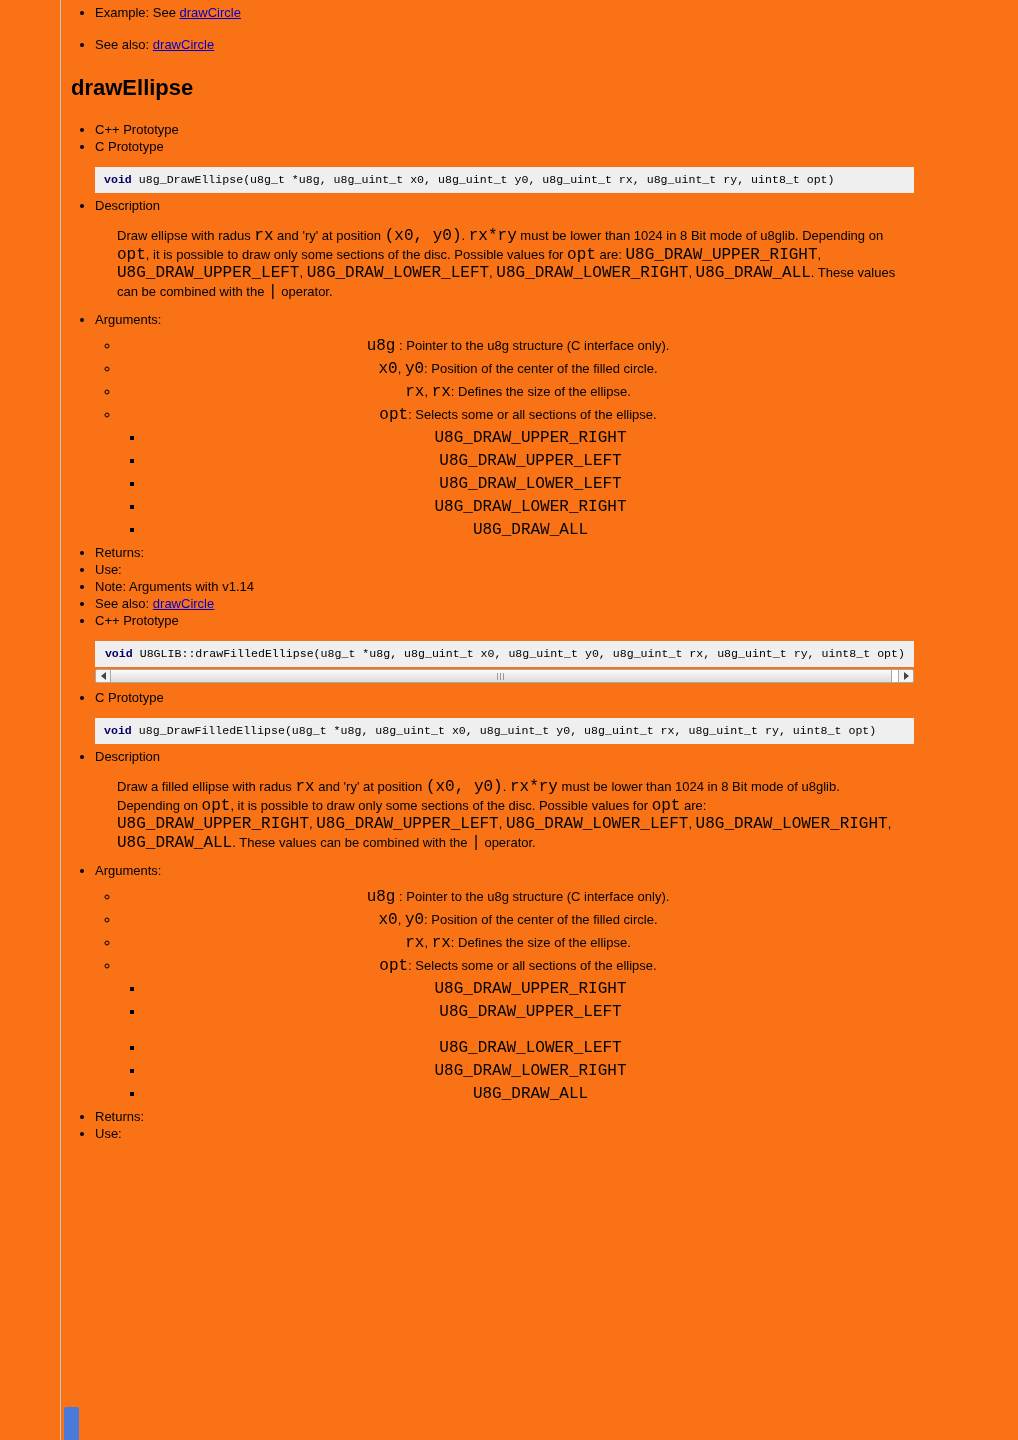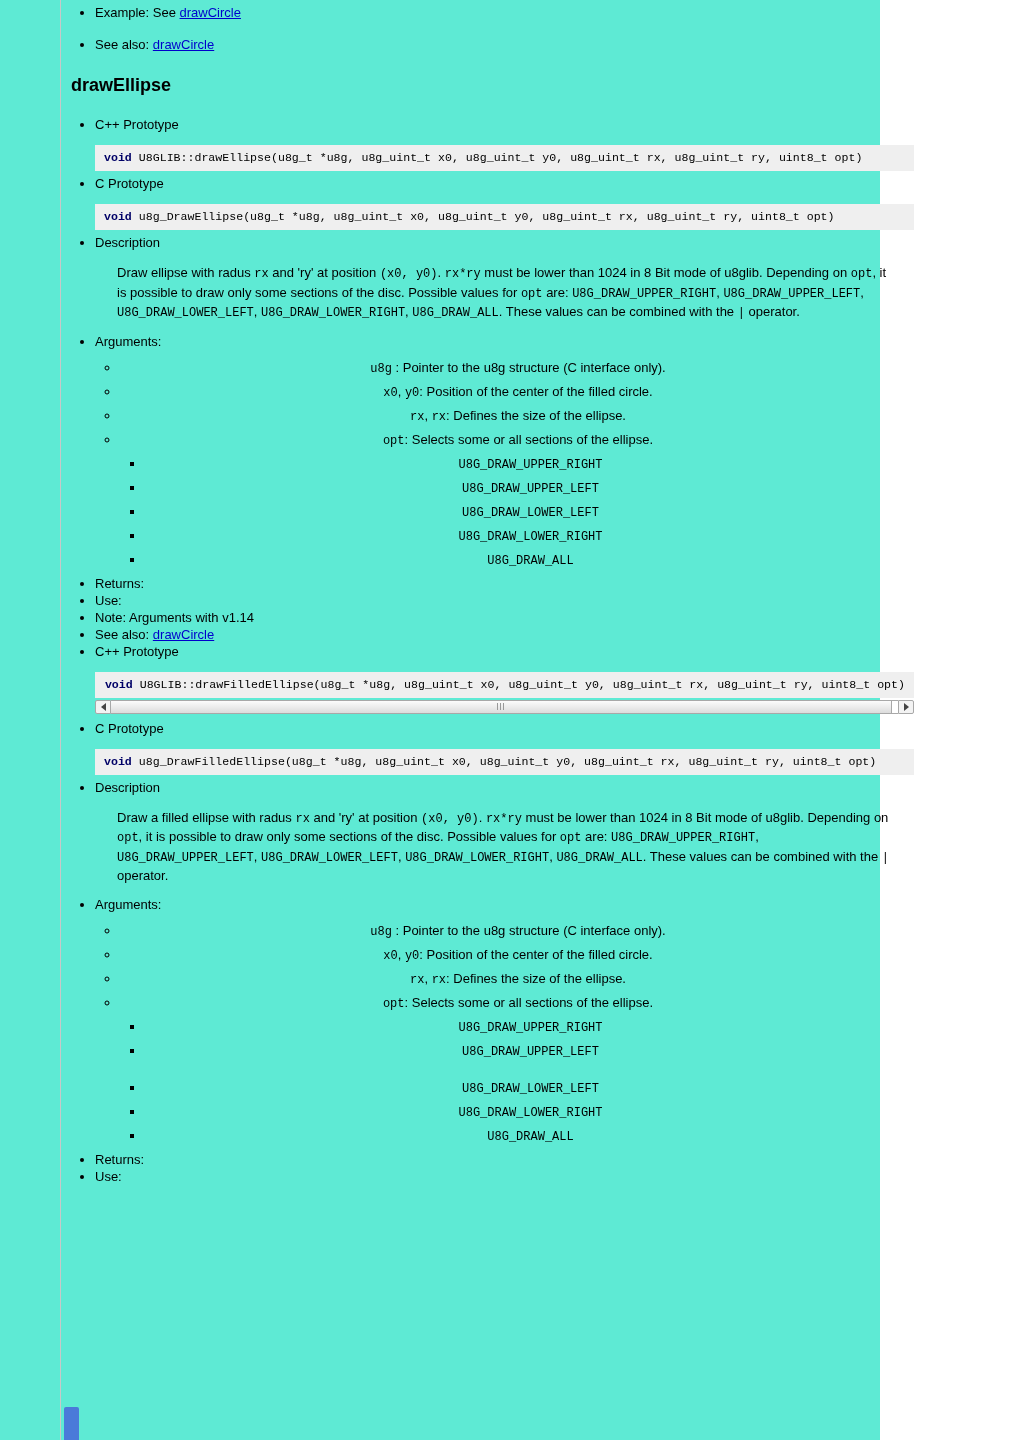--- a/index.html
+++ b/index.html
@@ -2,46 +2,46 @@
 <html><head>
 <meta charset="utf-8">
 <style>
   * { margin:0; padding:0; box-sizing:border-box; }
   html, body { background:#ffffff; }
   body {
     width:1018px; height:1440px; overflow:hidden;
     font-family:"Liberation Sans", sans-serif;
     font-size:13px; color:#000;
   }
-  .page { position:relative; width:880px; height:1440px; background:#5eead4; }
+  .page { position:relative; width:1018px; height:1440px; background:#f97316; }
   .content {
     position:absolute; left:60px; top:0; width:856px; min-height:1440px;
     border-left:1px solid #c8c8c8;
     padding:2px 0 0 10px;
   }
 
-  h2.fn-title { font-size:18px; font-weight:bold; margin:22px 0 20px 0; }
+  h2.fn-title { font-size:22px; font-weight:bold; margin:22px 0 20px 0; }
 
   ul.lvl1 { list-style:disc; padding-left:24px; margin:0; }
   ul.lvl1 > li { line-height:17px; }
   ul.intro { margin-top:2px; }
   ul.intro > li { margin-bottom:15px; }
 
   ul.lvl2 { list-style:circle; padding-left:25px; margin:9px 0 0 0;text-align:center; }
   ul.lvl2 > li { margin-bottom:5px; line-height:17px; }
 
   ul.lvl3 { list-style:square; padding-left:25px; margin:5px 0 0 0; }
   ul.lvl3 > li { margin-bottom:5px; line-height:17px; }
   ul.lvl3.gap { margin-top:18px; }
 
   a { color:#0000cc; text-decoration:underline; cursor:pointer; }
 
   code {
     font-family:"Liberation Mono", "DejaVu Sans Mono", monospace;
-    font-size:12px;
+    font-size:16px;
   }
 
   pre.codeblock {
     background:#efefef;
     margin:12px 2px 4px 0;
     padding:6px 9px;
     font-family:"Liberation Mono", "DejaVu Sans Mono", monospace;
     font-size:11.6px; line-height:14px;
     white-space:pre; overflow:hidden;
   }
@@ -106,21 +106,20 @@
     <ul class="lvl1 intro">
       <li>Example: See <a href="#">drawCircle</a></li>
       <li>See also: <a href="#">drawCircle</a></li>
     </ul>
 
     <h2 class="fn-title">drawEllipse</h2>
 
     <ul class="lvl1">
       <li>
         <span>C++ Prototype</span>
-        <pre class="codeblock"><span class="kw">void</span> U8GLIB::drawEllipse(u8g_t *u8g, u8g_uint_t x0, u8g_uint_t y0, u8g_uint_t rx, u8g_uint_t ry, uint8_t opt)</pre>
       </li>
 
       <li>
         <span>C Prototype</span>
         <pre class="codeblock"><span class="kw">void</span> u8g_DrawEllipse(u8g_t *u8g, u8g_uint_t x0, u8g_uint_t y0, u8g_uint_t rx, u8g_uint_t ry, uint8_t opt)</pre>
       </li>
 
       <li>
         <span>Description</span>
         <p class="desc">Draw ellipse with radus <code>rx</code> and 'ry' at position <code>(x0, y0)</code>. <code>rx*ry</code> must be lower than 1024 in 8 Bit mode of u8glib. Depending on <code>opt</code>, it is possible to draw only some sections of the disc. Possible values for <code>opt</code> are: <code>U8G_DRAW_UPPER_RIGHT</code>, <code>U8G_DRAW_UPPER_LEFT</code>, <code>U8G_DRAW_LOWER_LEFT</code>, <code>U8G_DRAW_LOWER_RIGHT</code>, <code>U8G_DRAW_ALL</code>. These values can be combined with the <code>|</code> operator.</p>

